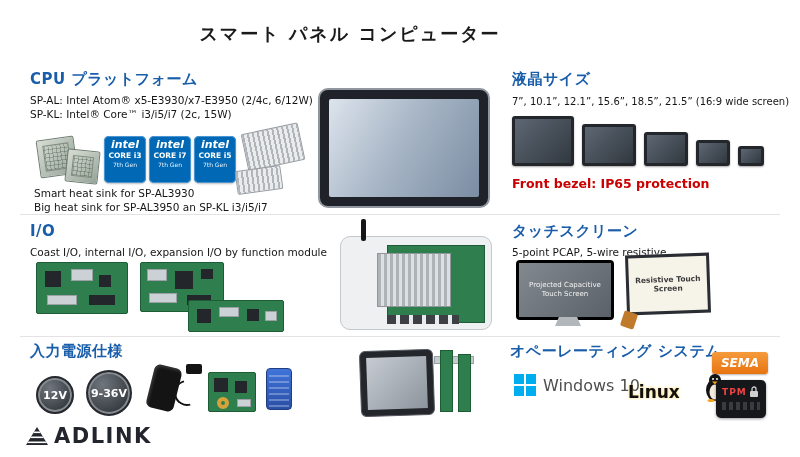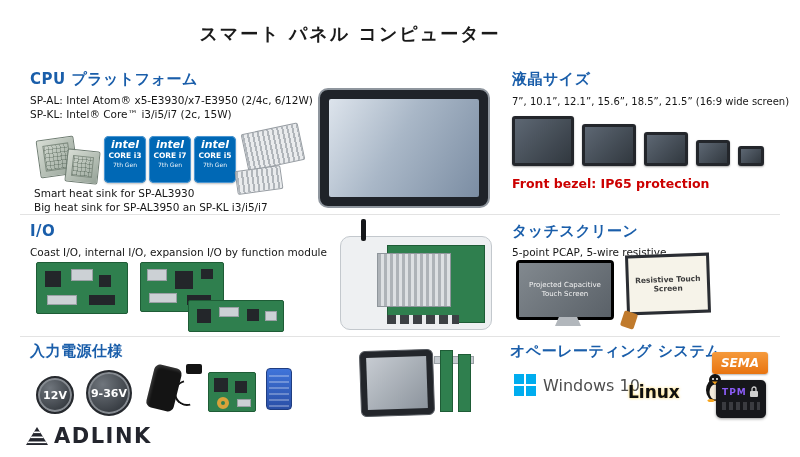--- a/index.html
+++ b/index.html
@@ -94,21 +94,21 @@
   .op-bracket { background:#c6cbd0; border:1px solid #9aa0a5; }
 
   
   .win-logo { display:grid; grid-template-columns:10px 10px; grid-template-rows:10px 10px; gap:2px; }
   .win-logo span { background:#00adef; }
   .win-text { font-size:16px; color:#4e4e4e; }
   .linux-text { font-size:17px; font-weight:bold; color:#101010; text-shadow:0 0 3px rgba(255,205,60,.9); }
   .sema { background:linear-gradient(180deg,#f59a3c,#e87410); border-radius:3px; color:#fff;
     font-weight:bold; font-style:italic; font-size:12px; display:flex; align-items:center; justify-content:center;
     box-shadow:0 1px 2px rgba(0,0,0,.3); }
-  .tpm { background:#16171b; border-radius:5px; color:#8b5cf6; padding:5px 6px; box-shadow:0 1px 3px rgba(0,0,0,.4); }
+  .tpm { background:#16171b; border-radius:5px; color:#ef4444; padding:5px 6px; box-shadow:0 1px 3px rgba(0,0,0,.4); }
   .tpm .tpm-label { font-size:9px; font-weight:bold; letter-spacing:1px; }
 
   
   .adlink { display:flex; align-items:center; gap:6px; }
   .adlink-text { font-size:21px; font-weight:bold; color:#23252d; letter-spacing:1.5px; }
 </style>
 </head>
 <body>
 
 <div id="slide">

